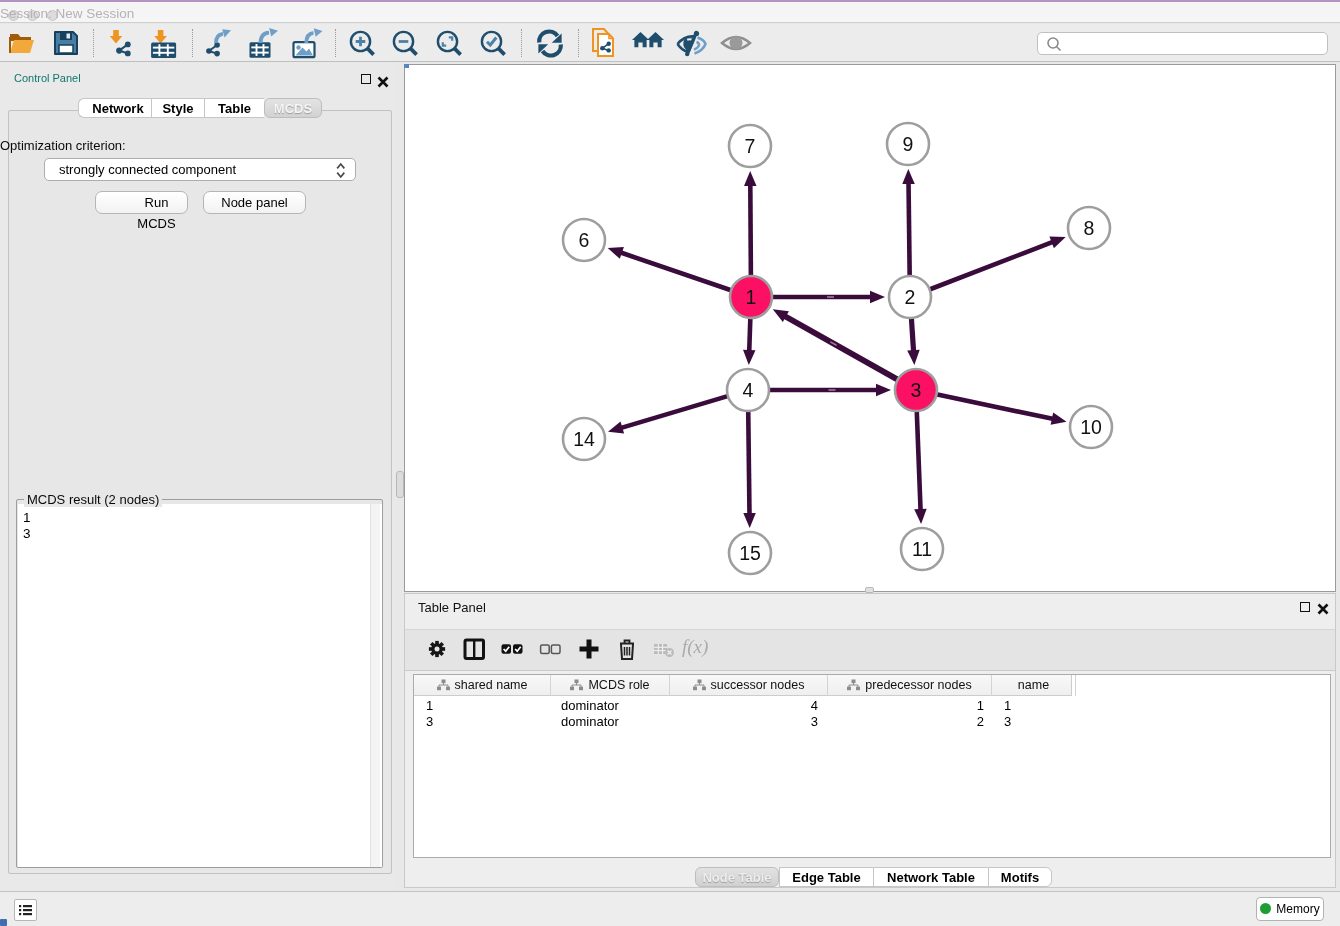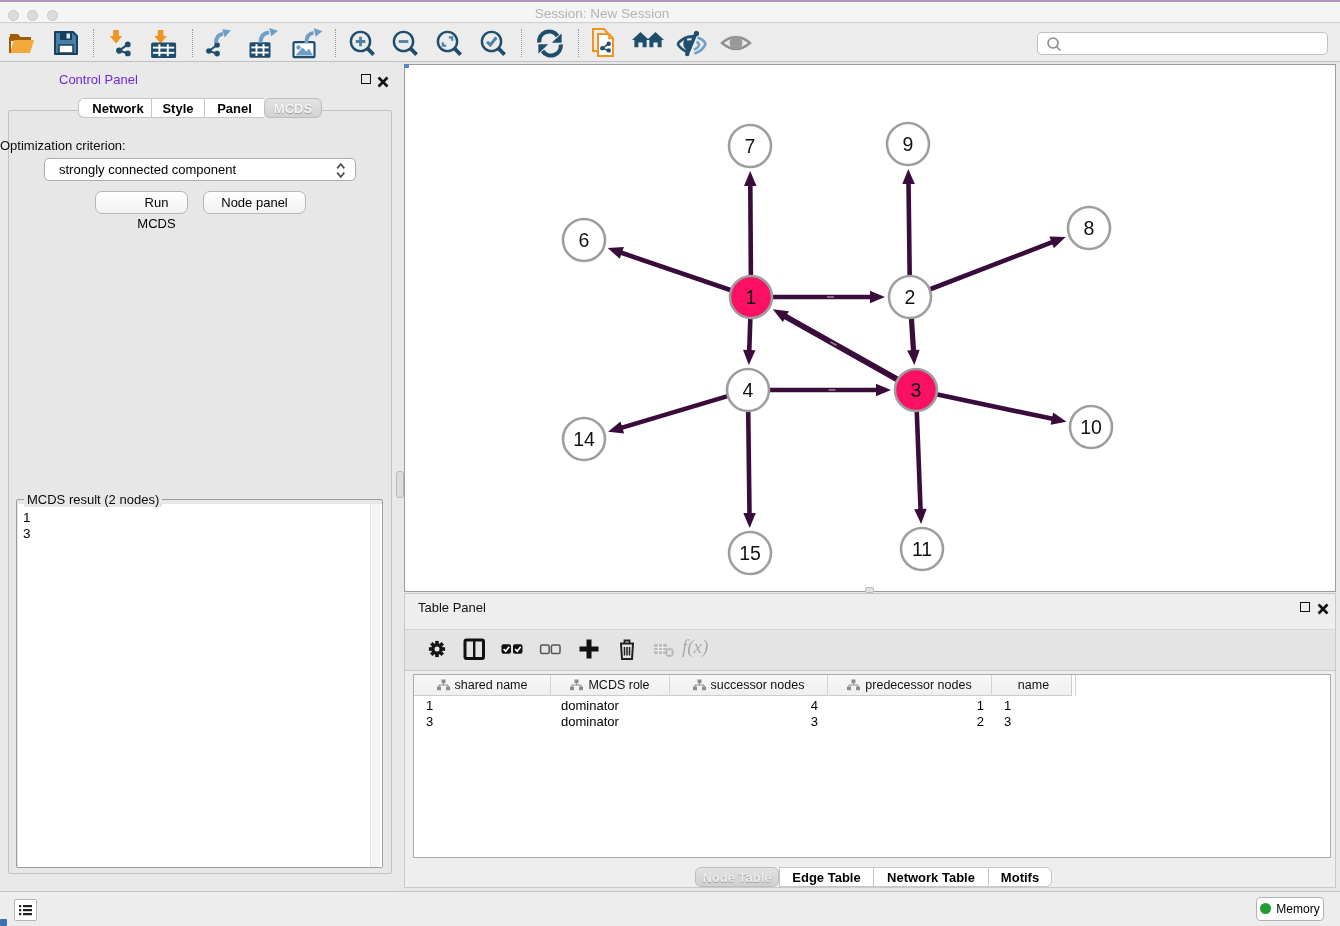--- a/index.html
+++ b/index.html
@@ -1,26 +1,26 @@
 <!DOCTYPE html>
 <html><head><meta charset="utf-8"><style>
 *{margin:0;padding:0;box-sizing:border-box;}
 html,body{width:1340px;height:926px;overflow:hidden;font-family:"Liberation Sans",sans-serif;background:#e8e8e8;}
 .abs{position:absolute;}
 #topstrip{left:0;top:0;width:1340px;height:2px;background:#b294c3;}
 #titlebar{left:0;top:2px;width:1340px;height:21px;background:#f5f5f5;border-bottom:1px solid #cfcfcf;}
 .tl{position:absolute;top:8px;width:11px;height:11px;border-radius:50%;background:#dcdcdc;border:1px solid #c8c8c8;}
-#wtitle{position:absolute;top:4px;left:0;width:1204px;text-align:center;font-size:13.5px;color:#b4b2b4;}
+#wtitle{position:absolute;top:4px;left:0;width:1204px;text-align:left;font-size:13.5px;color:#b4b2b4;}
 #toolbar{left:0;top:24px;width:1340px;height:38px;background:#ececec;border-bottom:1px solid #bfbfbf;}
 .sep{position:absolute;top:5px;height:28px;width:0;border-left:1px dotted #9a9a9a;}
 .tbi{position:absolute;top:4px;}
 #searchbox{position:absolute;left:1037px;top:8px;width:291px;height:23px;background:#fff;border:1px solid #c0c0c0;border-radius:5px;}
 
 #cpanel{left:0;top:62px;width:403px;height:829px;background:#e9e9e9;}
-#cphead{position:absolute;left:14px;top:10px;font-size:13px;color:#6d28d9;margin-left:45px;}
+#cphead{position:absolute;left:14px;top:10px;font-size:11px;color:#0f766e;}
 .winbtn-sq{position:absolute;width:10px;height:10px;border:1.6px solid #111;}
 #cpinner{position:absolute;left:8px;top:48px;width:384px;height:764px;background:#e7e7e7;border:1px solid #c2c2c2;border-radius:2px;}
 #cptabs{position:absolute;left:78px;top:36px;height:20px;display:flex;z-index:3;}
 .cptab{height:20px;line-height:20px;font-size:13px;font-weight:bold;text-align:center;background:#fff;border:1px solid #c6c6c6;border-right:none;color:#000;}
 .cptab.first{border-radius:6px 0 0 6px;}
 .cptab.sel{background:linear-gradient(#e3e3e3,#d2d2d2);color:#f5f5f5;text-shadow:0 1px 1px #9a9a9a;border:1px solid #bdbdbd;border-radius:6px;}
 #optlabel{position:absolute;left:0;top:76px;width:400px;font-size:13px;color:#0a0a0a;}
 #dropdown{position:absolute;left:44px;top:96px;width:312px;height:23px;background:#fff;border:1px solid #adadad;border-radius:5px;font-size:13px;line-height:21px;padding-left:14px;color:#000;}
 .btn{position:absolute;top:129px;height:23px;background:linear-gradient(#ffffff,#f2f2f2);border:1px solid #b5b5b5;border-radius:7px;font-size:13px;text-align:center;line-height:21px;color:#000;}
 #mcdsbox{position:absolute;left:16px;top:437px;width:367px;height:369px;border:1px solid #9d9d9d;border-radius:2px;}
@@ -193,21 +193,21 @@
 <div class="abs" id="cpanel">
   <div id="cphead">Control Panel</div>
   <div class="winbtn-sq" style="left:361px;top:12px;"></div>
   <div style="position:absolute;left:377px;top:12px;width:12px;height:12px;"><svg width="12" height="12">
         <path d="M1.5 1.5 L10.5 10.5 M10.5 1.5 L1.5 10.5" stroke="#111" stroke-width="2.6"></path>
       </svg></div>
   <div id="cpinner"></div>
   <div id="cptabs">
     <div class="cptab first" style="width:73px;padding-left:6px;">Network</div>
     <div class="cptab" style="width:53px;">Style</div>
-    <div class="cptab" style="width:60px;">Panel</div>
+    <div class="cptab" style="width:60px;">Table</div>
     <div class="cptab sel" style="width:58px;">MCDS</div>
   </div>
   <div id="optlabel">Optimization criterion:</div>
   <div id="dropdown">strongly connected component
     <svg width="12" height="17" style="position:absolute;right:8px;top:3px;">
         <path d="M2.2 6.4 L5.75 2 L9.3 6.4" fill="none" stroke="#4a4a4a" stroke-width="1.7"></path>
         <path d="M2.2 10.6 L5.75 15 L9.3 10.6" fill="none" stroke="#4a4a4a" stroke-width="1.7"></path>
       </svg>
   </div>
   <div class="btn" style="left:95px;width:93px;padding-left:30px;">Run MCDS</div>

